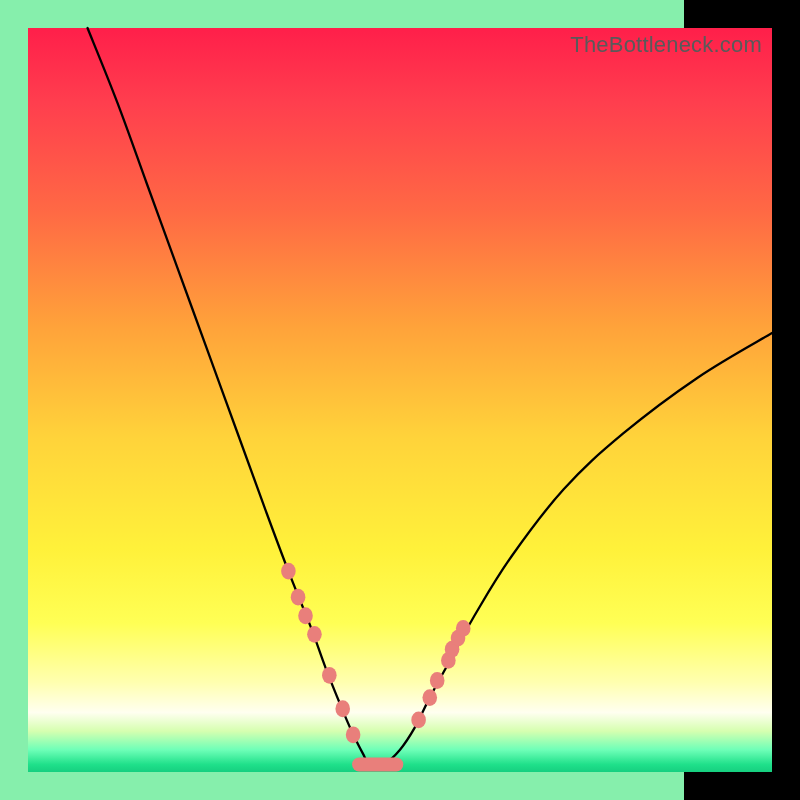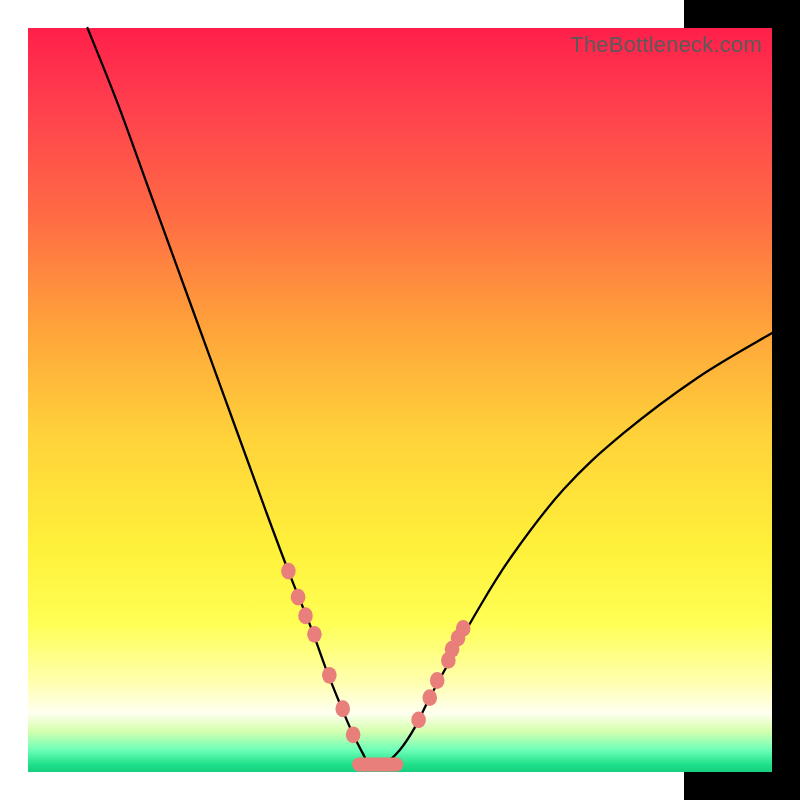--- a/index.html
+++ b/index.html
@@ -8,21 +8,21 @@
     width: 800px;
     height: 800px;
     overflow: hidden;
     background: #000;
     font-family: Arial, Helvetica, sans-serif;
   }
   .frame {
     position: relative;
     width: 684px;
     height: 800px;
-    background: #ffffff;
+    background: #86efac;
   }
   .plot {
     position: absolute;
     left: 28px;
     top: 28px;
     width: 744px;
     height: 744px;
     background: linear-gradient(
       to bottom,
       #ff1f4a 0%,

